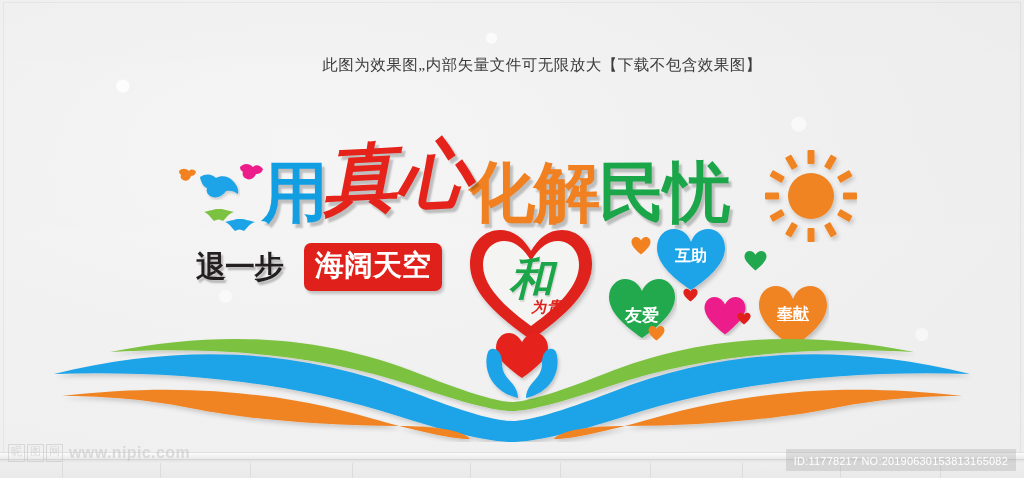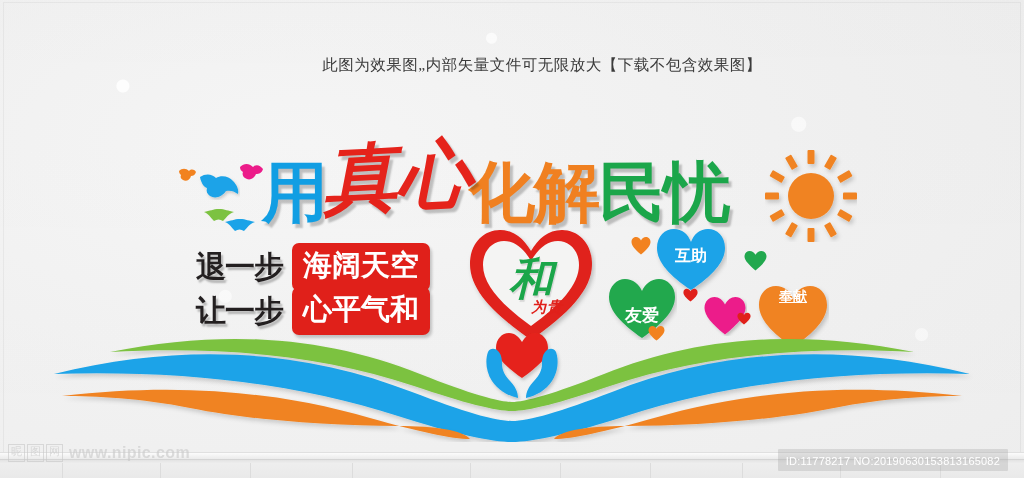--- a/index.html
+++ b/index.html
@@ -71,21 +71,21 @@
   #slogan-row-1{left:196px;top:243px;}
   #slogan-row-2{left:196px;top:287px;}
   .slogan-black{
     font-family:"DejaVu Sans","Liberation Sans",sans-serif;
     font-weight:bold;font-size:30px;color:#231f20;
     text-shadow:2px 3px 2px rgba(0,0,0,0.25);
     letter-spacing:-1px;
   }
   .slogan-box{
     background:#e0201a;border-radius:7px;
-    padding:3px 11px 5px 11px;margin-left:9px;
+    padding:3px 11px 5px 11px;margin-left:21px;
     box-shadow:2px 3px 3px rgba(0,0,0,0.20);
   }
   .slogan-box span{
     font-family:"DejaVu Sans","Liberation Sans",sans-serif;
     font-weight:bold;font-size:29px;color:#ffffff;letter-spacing:0px;
   }
 
   
   #center-heart{position:absolute;left:466px;top:222px;width:130px;height:120px;}
   .heart-shape{position:absolute;inset:0;}
@@ -107,21 +107,21 @@
   .word-heart .label{
     position:absolute;left:0;width:100%;text-align:center;
     font-family:"DejaVu Sans","Liberation Sans",sans-serif;
     font-weight:bold;color:#ffffff;white-space:nowrap;
   }
   #heart-huzhu{left:655px;top:226px;width:72px;height:66px;}
   #heart-huzhu .label{top:20px;font-size:16px;}
   #heart-youai{left:607px;top:276px;width:70px;height:64px;}
   #heart-youai .label{top:28px;font-size:17px;}
   #heart-fengxian{left:757px;top:283px;width:72px;height:66px;}
-  #heart-fengxian .label{top:5px;font-size:14px;text-decoration:underline;}
+  #heart-fengxian .label{top:21px;font-size:16px;text-decoration:underline;}
 
   .mini-heart{position:absolute;}
   #mini-heart-orange{left:631px;top:236px;width:20px;height:19px;}
   #mini-heart-green{left:744px;top:250px;width:23px;height:21px;}
   #mini-heart-red-a{left:683px;top:288px;width:15px;height:14px;}
   #mini-heart-pink{left:703px;top:295px;width:44px;height:41px;}
   #mini-heart-red-b{left:737px;top:312px;width:14px;height:13px;}
   #mini-heart-orange-b{left:648px;top:325px;width:17px;height:16px;}
 
   
@@ -162,21 +162,21 @@
   #watermark-logo i{
     display:block;width:15px;height:16px;border:1.6px solid #c9c9c9;
     font-style:normal;font-size:11px;line-height:14px;text-align:center;
     color:#c9c9c9;font-family:"DejaVu Sans",sans-serif;
   }
   #watermark-url{
     font-family:"Liberation Sans",sans-serif;font-size:16px;
     color:#cacaca;letter-spacing:.4px;font-weight:bold;
   }
   #idbar{
-    position:absolute;right:16px;top:449px;
+    position:absolute;right:8px;top:449px;
     background:rgba(160,160,160,0.30);
     padding:2px 8px;border-radius:1px;
   }
   #idbar span{
     font-family:"Liberation Sans",sans-serif;font-size:11px;color:#ffffff;
     letter-spacing:.2px;
   }
 </style>
 </head>
 <body>
@@ -192,26 +192,20 @@
     <span class="hl hl-blue">用</span>
     <span class="hl-script">真心</span>
     <span class="hl hl-orange">化解</span>
     <span class="hl hl-green">民忧</span>
   </div>
 
   <div class="slogan-row" id="slogan-row-1">
     <span class="slogan-black">退一步</span>
     <span class="slogan-box">
       <span>海阔天空</span>
-    </span>
-  </div>
-  <div class="slogan-row" id="slogan-row-2">
-    <span class="slogan-black">让一步</span>
-    <span class="slogan-box">
-      <span>心平气和</span>
     </span>
   </div>
 
   <div id="center-heart">
     <svg class="heart-shape" viewBox="0 0 130 120">
       <defs>
         <filter id="sh1" x="-30%" y="-30%" width="180%" height="180%">
           <feDropShadow dx="2" dy="3" stdDeviation="2.2" flood-color="#000" flood-opacity="0.22"></feDropShadow>
         </filter>
       </defs>

